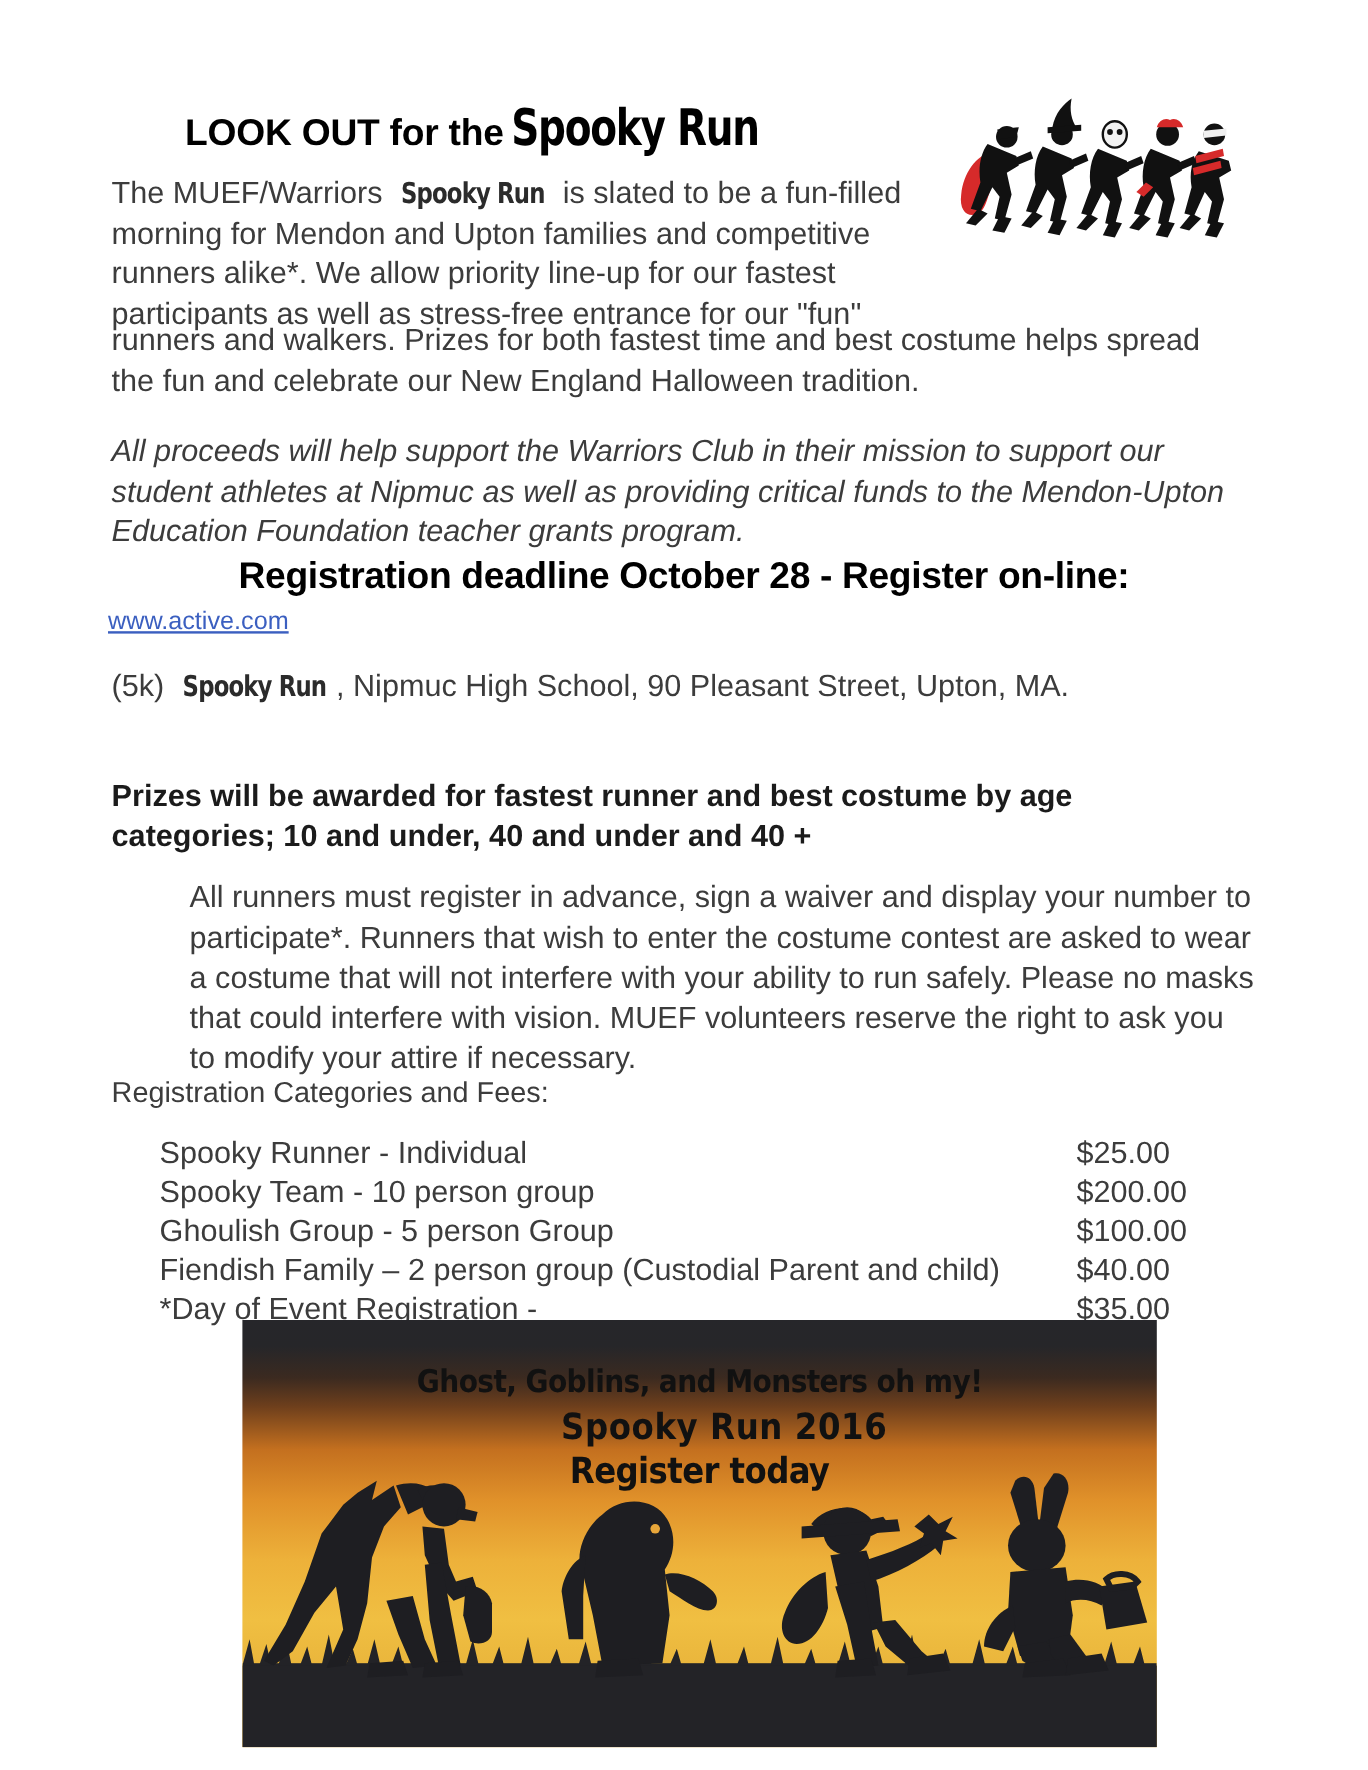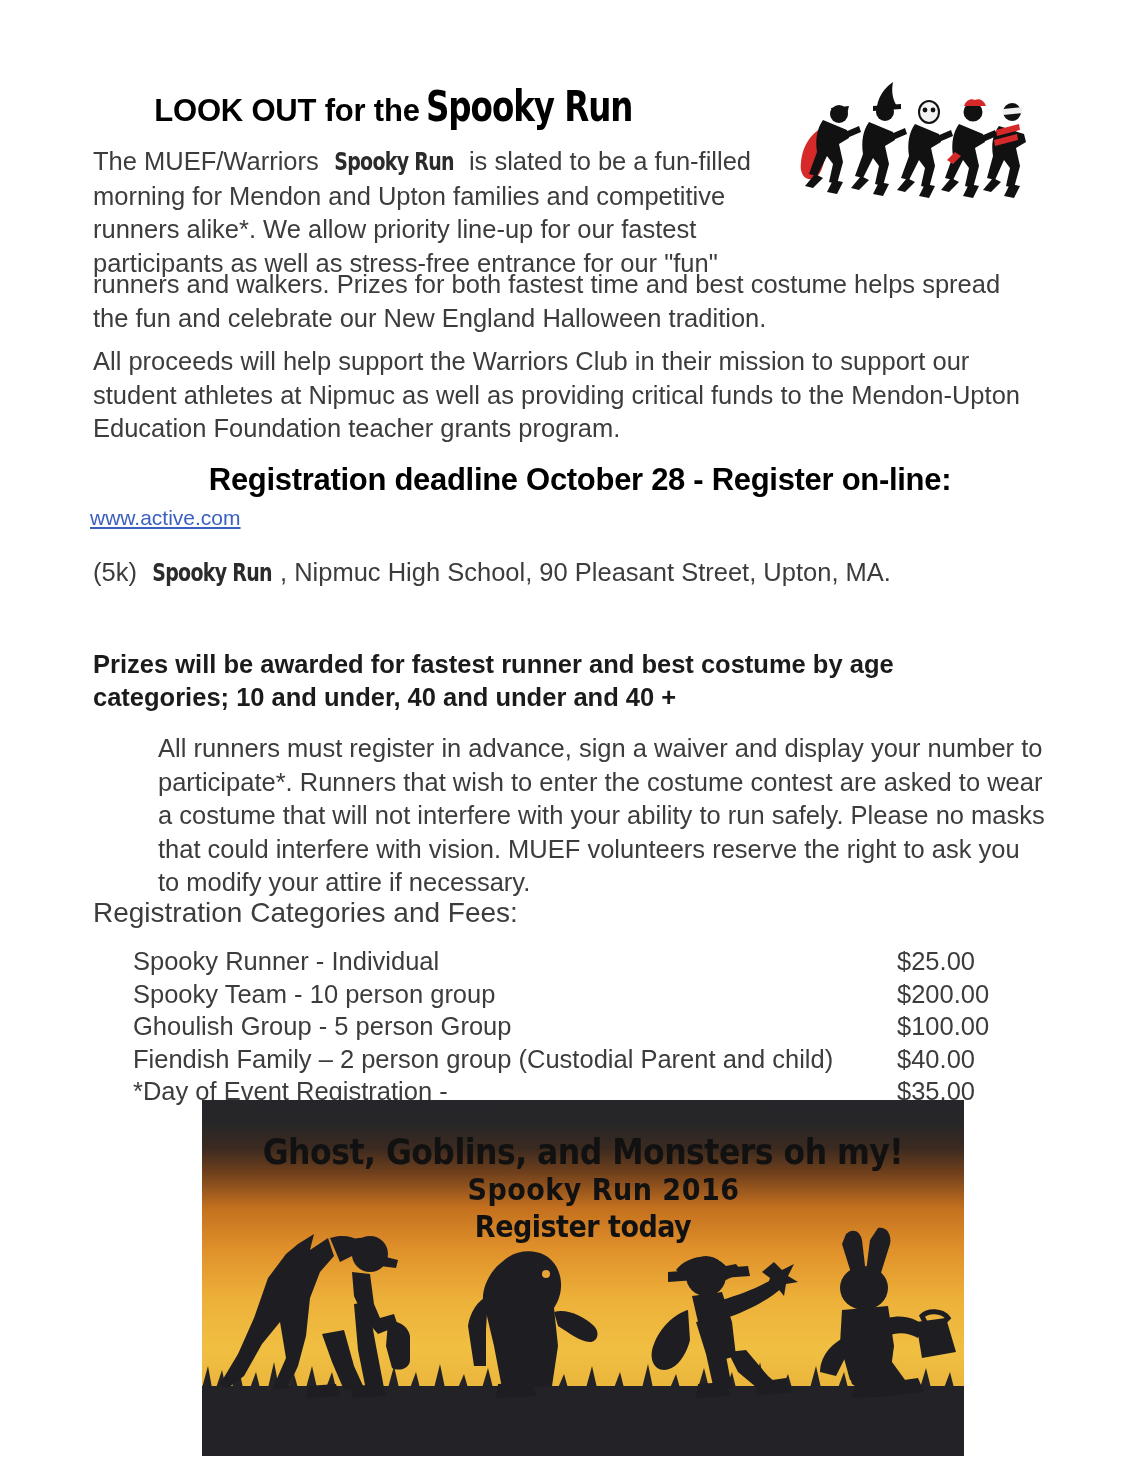--- a/index.html
+++ b/index.html
@@ -82,26 +82,26 @@
     font-size: 24px;
     letter-spacing: -0.8px;
     display: inline-block;
     transform: scaleX(0.88);
     transform-origin: center bottom;
     color: #2b2b2b;
   }
 
   #p1 { left: 93px; top: 145px; width: 700px; }
   #p1b { left: 93px; top: 268px; width: 945px; }
-  #p2 { left: 93px; top: 345px; width: 950px; }
+  #p2 { left: 93px; top: 360px; width: 950px; font-style: italic; }
 
   
   .deadline {
     position: absolute;
-    left: 100px;
+    left: 90px;
     top: 462px;
     width: 960px;
     text-align: center;
     font-family: "Liberation Sans Narrow", "Liberation Sans", sans-serif;
     font-weight: bold;
     font-size: 31px;
     color: #000;
     letter-spacing: -0.3px;
     white-space: nowrap;
   }
@@ -137,21 +137,21 @@
     left: 158px;
     top: 732px;
     width: 890px;
   }
 
   
   .fees-label {
     position: absolute;
     left: 93px;
     top: 897px;
-    font-size: 28px;
+    font-size: 24px;
     color: #3c3c3c;
   }
   .fees-table {
     position: absolute;
     left: 93px;
     top: 945px;
     width: 950px;
     font-size: 25.5px;
     line-height: 32.5px;
     color: #3c3c3c;
@@ -191,21 +191,21 @@
     left: 0;
     top: 34px;
     width: 100%;
     text-align: center;
     color: #111;
     font-family: "DejaVu Sans Condensed", "DejaVu Sans", sans-serif;
     font-weight: bold;
     letter-spacing: -0.5px;
     line-height: 37px;
   }
-  .banner-text .bl1 { font-size: 35px; display: block; }
+  .banner-text .bl1 { font-size: 26px; display: block; }
   .banner-text .bl2 { font-size: 30px; display: block; letter-spacing: 0.5px; padding-left: 41px; }
   .banner-text .bl3 { font-size: 30px; display: block; }
 
   .banner-figs {
     position: absolute;
     left: 0;
     bottom: 0;
     width: 762px;
     height: 230px;
   }

